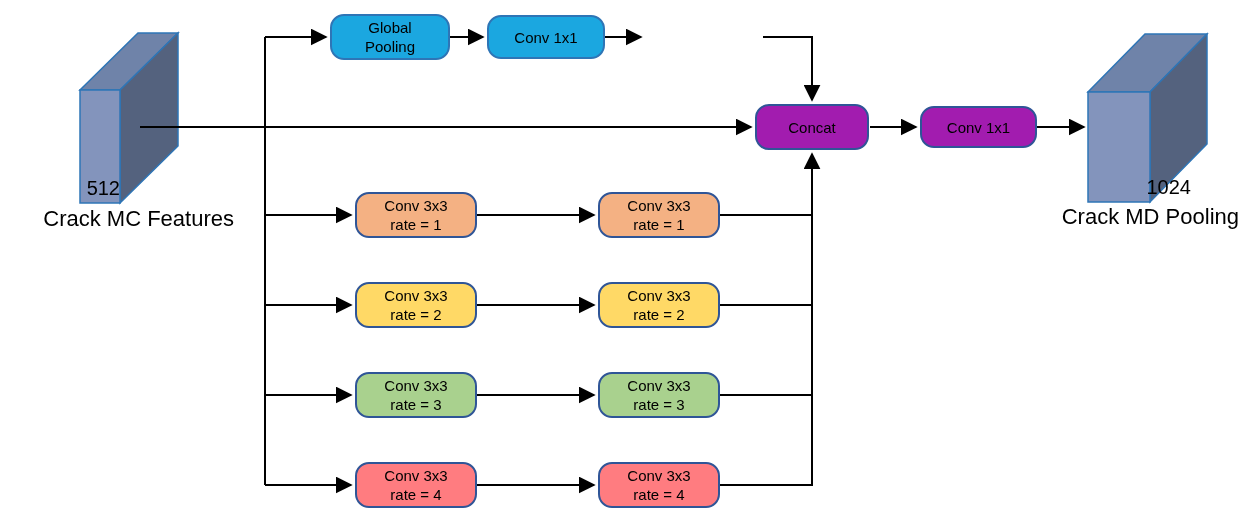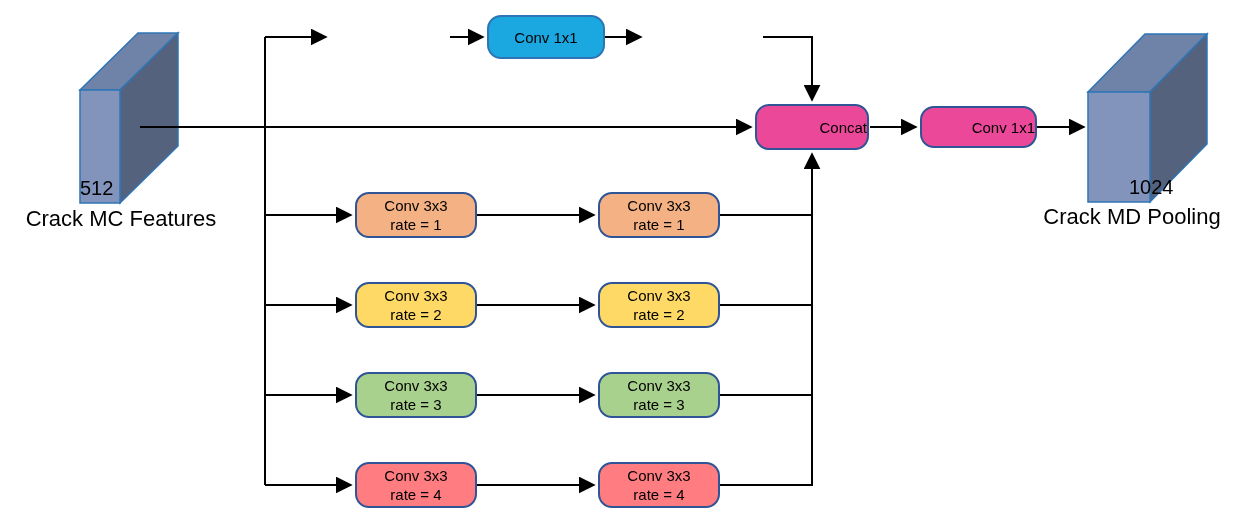--- a/index.html
+++ b/index.html
@@ -16,34 +16,34 @@
     position:absolute;
     box-sizing:border-box;
     border-radius:14px;
     display:flex;flex-direction:column;
     align-items:center;justify-content:center;
     font-size:15px;line-height:19px;
     text-align:center;
     z-index:2;
   }
   .cyan{background:#1BA7E0;border:2px solid #2E75B6;}
-  .peri{background:#ec4899;border:2px solid #2F5597;align-items:flex-end;}
+  .peri{background:#a21caf;border:2px solid #2F5597;}
   .orange{background:#F4B183;border:2px solid #2F5597;}
   .yellow{background:#FFD966;border:2px solid #2F5597;}
   .green{background:#A9D18E;border:2px solid #2F5597;}
   .red{background:#FF7C80;border:2px solid #2F5597;}
   .caption{
     position:absolute;
-    text-align:center;
+    text-align:right;
     font-size:22px;
     z-index:3;
   }
   .chanlabel{
     position:absolute;
-    text-align:left;
+    text-align:right;
     font-size:20px;
     z-index:3;
   }
 </style>
 </head>
 <body>
 
 <div class="canvas">
 
   <svg class="layer" viewBox="0 0 1239 521">
@@ -93,20 +93,24 @@
 
     <path d="M870 127 L916 127" stroke="#000" stroke-width="2" fill="none" marker-end="url(#ah)"></path>
     <path d="M1037 127 L1084 127" stroke="#000" stroke-width="2" fill="none" marker-end="url(#ah)"></path>
   </svg>
 
   <div class="chanlabel" style="left:80px;top:177px;width:40px;">512</div>
   <div class="caption" style="left:8px;top:206px;width:226px;">Crack MC Features</div>
   <div class="chanlabel" style="left:1088px;top:176px;width:62px;padding-left:41px;">1024</div>
   <div class="caption" style="left:1025px;top:204px;width:214px;">Crack MD Pooling</div>
 
+  <div class="node cyan" style="left:330px;top:14px;width:120px;height:46px;">
+    <span>Global</span>
+    <span>Pooling</span>
+  </div>
   <div class="node cyan" style="left:487px;top:15px;width:118px;height:44px;">
     <span>Conv 1x1</span>
   </div>
 
   <div class="node peri" style="left:755px;top:104px;width:114px;height:46px;">
     <span>Concat</span>
   </div>
   <div class="node peri" style="left:920px;top:106px;width:117px;height:42px;">
     <span>Conv 1x1</span>
   </div>

